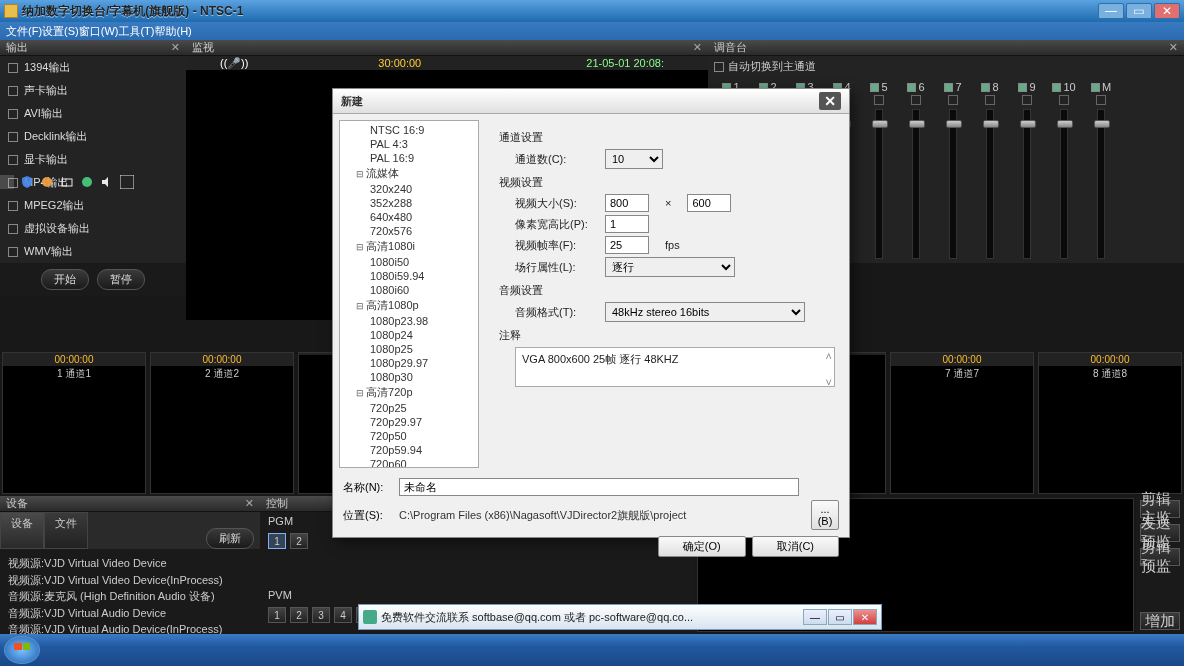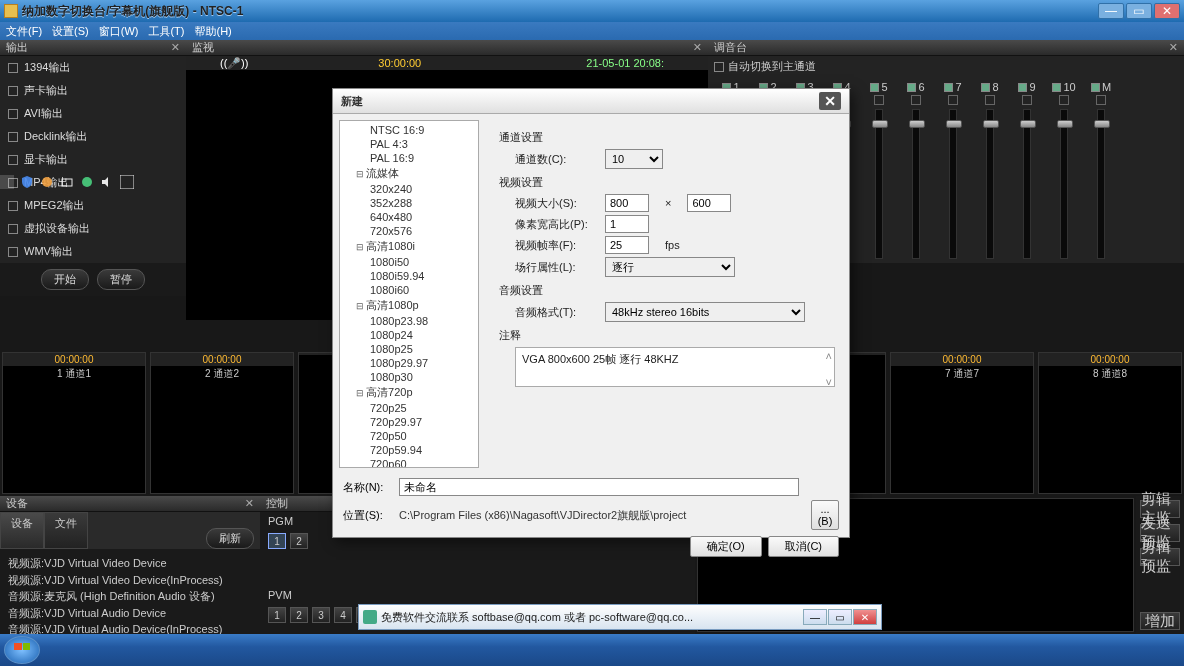--- a/index.html
+++ b/index.html
@@ -3,21 +3,21 @@
 <meta charset="utf-8">
 <style>
 * { box-sizing: border-box; margin: 0; padding: 0; font-family: "Microsoft YaHei", SimSun, Arial, sans-serif; font-size: 11px; }
 body { width: 1184px; height: 666px; background: #1a6bb8; overflow: hidden; position: relative; }
 .titlebar { height: 22px; background: linear-gradient(#5aa2e0,#1e6bb0); display: flex; align-items: center; padding: 0 4px; color: #fff; }
 .titlebar .icon { width: 14px; height: 14px; background: #e8c050; margin-right: 4px; border: 1px solid #b88020; }
 .titlebar .title { flex: 1; font-size: 12px; color: #222; text-shadow: 0 1px 0 #a0c8ee; font-weight: bold; }
 .titlebar .winbtns { display: flex; gap: 2px; }
 .titlebar .winbtn { width: 26px; height: 16px; background: #7ab0e0; border: 1px solid #3070a8; color: #fff; display: flex; align-items:center; justify-content:center; font-size: 12px; border-radius: 2px; }
 .titlebar .winbtn.close { background: #e07070; }
-.menubar { height: 18px; background: linear-gradient(#3a7ac0,#2a6ab0); display: flex; align-items: center; padding: 0 6px; gap: 10px; color: #fff; font-size: 11px; }
+.menubar { height: 18px; background: linear-gradient(#3a7ac0,#2a6ab0); display: flex; align-items: center; padding: 0 6px; color: #fff; font-size: 11px; }
 .app { position: absolute; top: 40px; left: 0; right: 0; bottom: 32px; background: #181818; }
 .panel-title { background: linear-gradient(#4a4a4a,#2a2a2a); color: #ccc; padding: 1px 6px; height: 16px; display: flex; align-items:center; border-bottom: 1px solid #111; }
 .panel-title .x { margin-left: auto; color: #aaa; cursor: default; }
 .output-panel { position: absolute; left: 0; top: 0; width: 186px; }
 .output-panel .items { background: #232323; }
 .out-item { display:flex; align-items:center; gap:6px; padding: 4px 8px; color: #ddd; }
 .out-item .cb { width:10px; height:10px; border:1px solid #888; }
 .btnrow { display:flex; gap:8px; padding: 6px 10px; background:#1a1a1a; justify-content:center; }
 .darkbtn { background: linear-gradient(#3a3a3a,#1a1a1a); border:1px solid #555; color:#ddd; padding:2px 12px; border-radius: 10px; }
 .monitor-panel { position:absolute; left:186px; top:0; right:476px; }
@@ -70,21 +70,21 @@
 .dialog .frow { display:flex; align-items:center; gap:16px; margin:3px 0 3px 16px; }
 .dialog .frow label { width:74px; text-align:left; }
 .dialog input[type=text] { border:1px solid #888; padding:1px 4px; font-size:11px; height:18px; }
 .dialog select { border:1px solid #888; padding:0 2px; font-size:11px; height:20px; }
 .dialog .comment { border:1px solid #aaa; background:#fff; padding:4px 6px; margin:2px 0 2px 16px; height:40px; position:relative; }
 .dialog .comment .spin { position:absolute; right:2px; top:2px; display:flex; flex-direction:column; gap:14px; color:#888;}
 .dialog .dfoot { padding:4px 10px; }
 .dialog .dfoot .row1 { display:flex; align-items:center; gap:6px; margin-bottom:4px;}
 .dialog .dfoot .row2 { display:flex; align-items:center; gap:6px; }
 .dialog .dfoot .spacer { flex:1; }
-.dialog .btn { background:linear-gradient(#fafafa,#e0e0e0); border:1px solid #888; padding:2px 16px; border-radius:2px; }
+.dialog .btn { background:linear-gradient(#fafafa,#e0e0e0); border:1px solid #888; padding:2px 24px; border-radius:2px; }
 .dialog input.long { width:400px; }
 .dialog .browse { width:28px; text-align:center; padding:2px 2px !important;}
 
 .popup { position:absolute; left:358px; bottom:36px; width:524px; height:24px; background:linear-gradient(#fefefe,#d8e4f0); border:1px solid #7a9cc0; display:flex; align-items:center; padding:12px 4px; z-index:5;}
 .popup .picon { width:14px; height:14px; background:#4a8; border-radius:2px; margin-right:4px;}
 .popup .ptxt { flex:1; color:#222; overflow:hidden; white-space:nowrap; text-overflow:ellipsis; font-size:11px;}
 .popup .pbtns { display:flex; gap:1px;}
 .popup .pbtn { width:24px; height:16px; background:linear-gradient(#eef,#cde); border:1px solid #8ab; font-size:10px; display:flex; align-items:center;justify-content:center;}
 .popup .pbtn.close { background:linear-gradient(#f09090,#d04040); color:#fff;}
 

